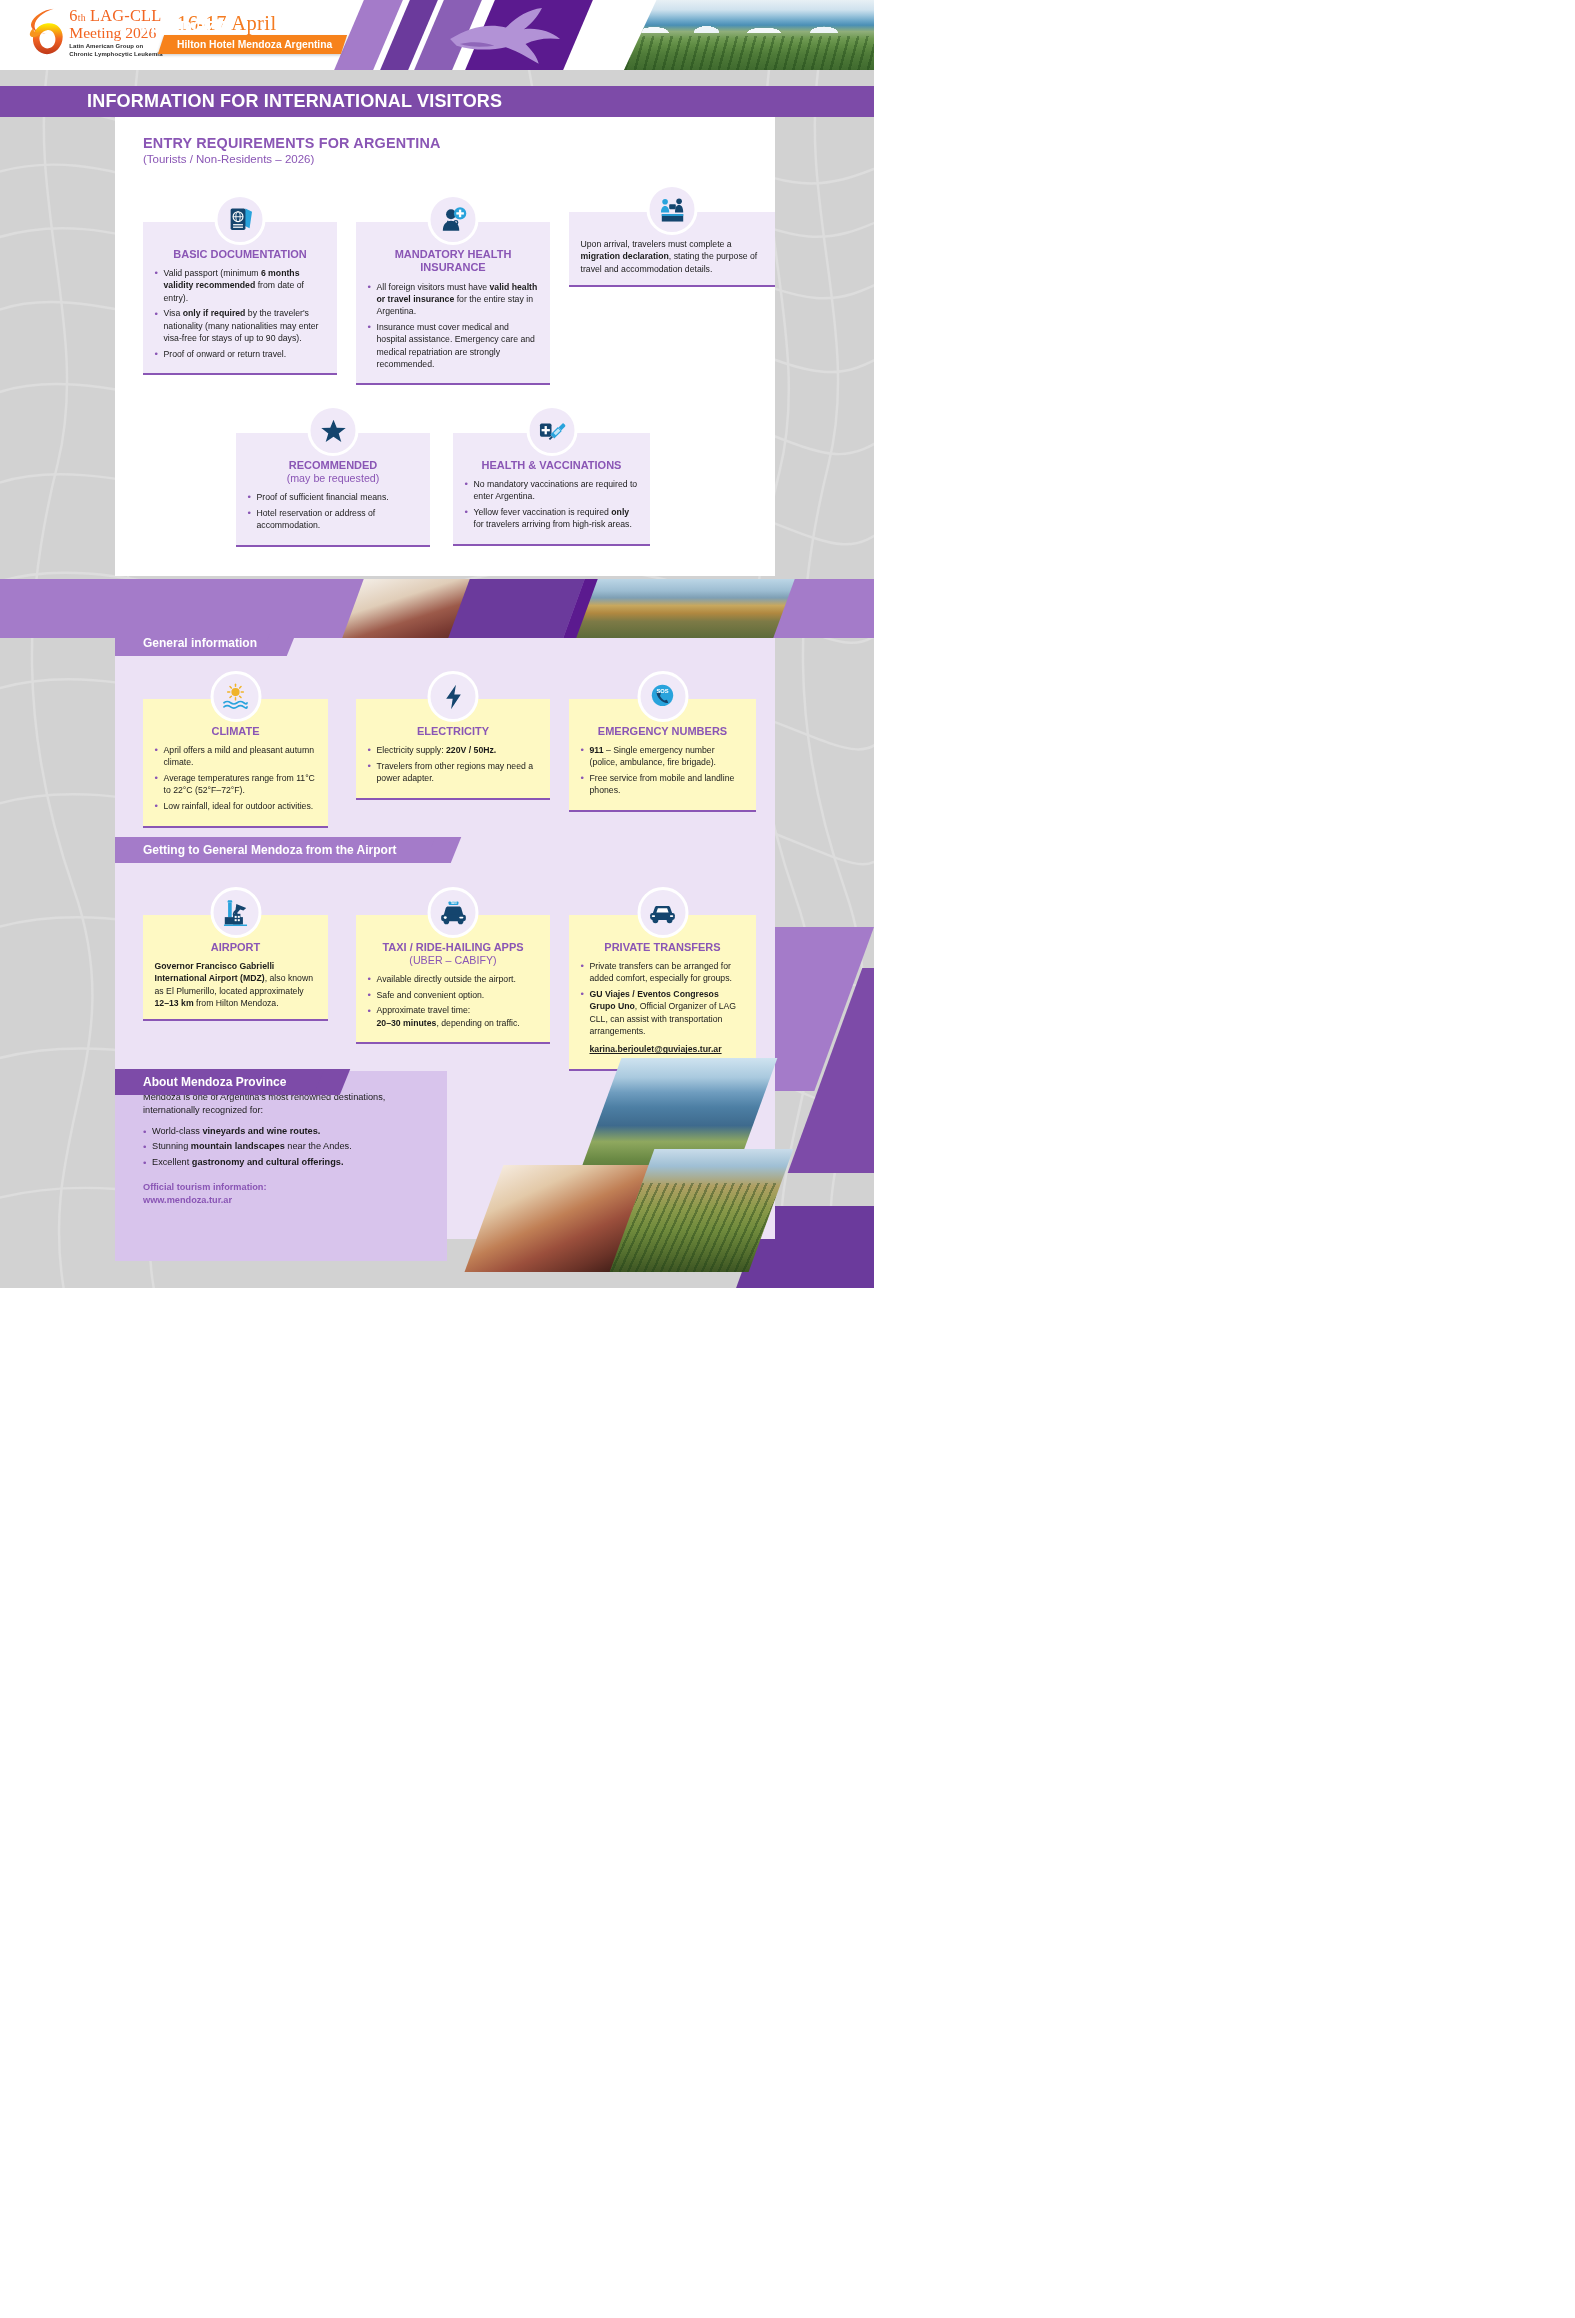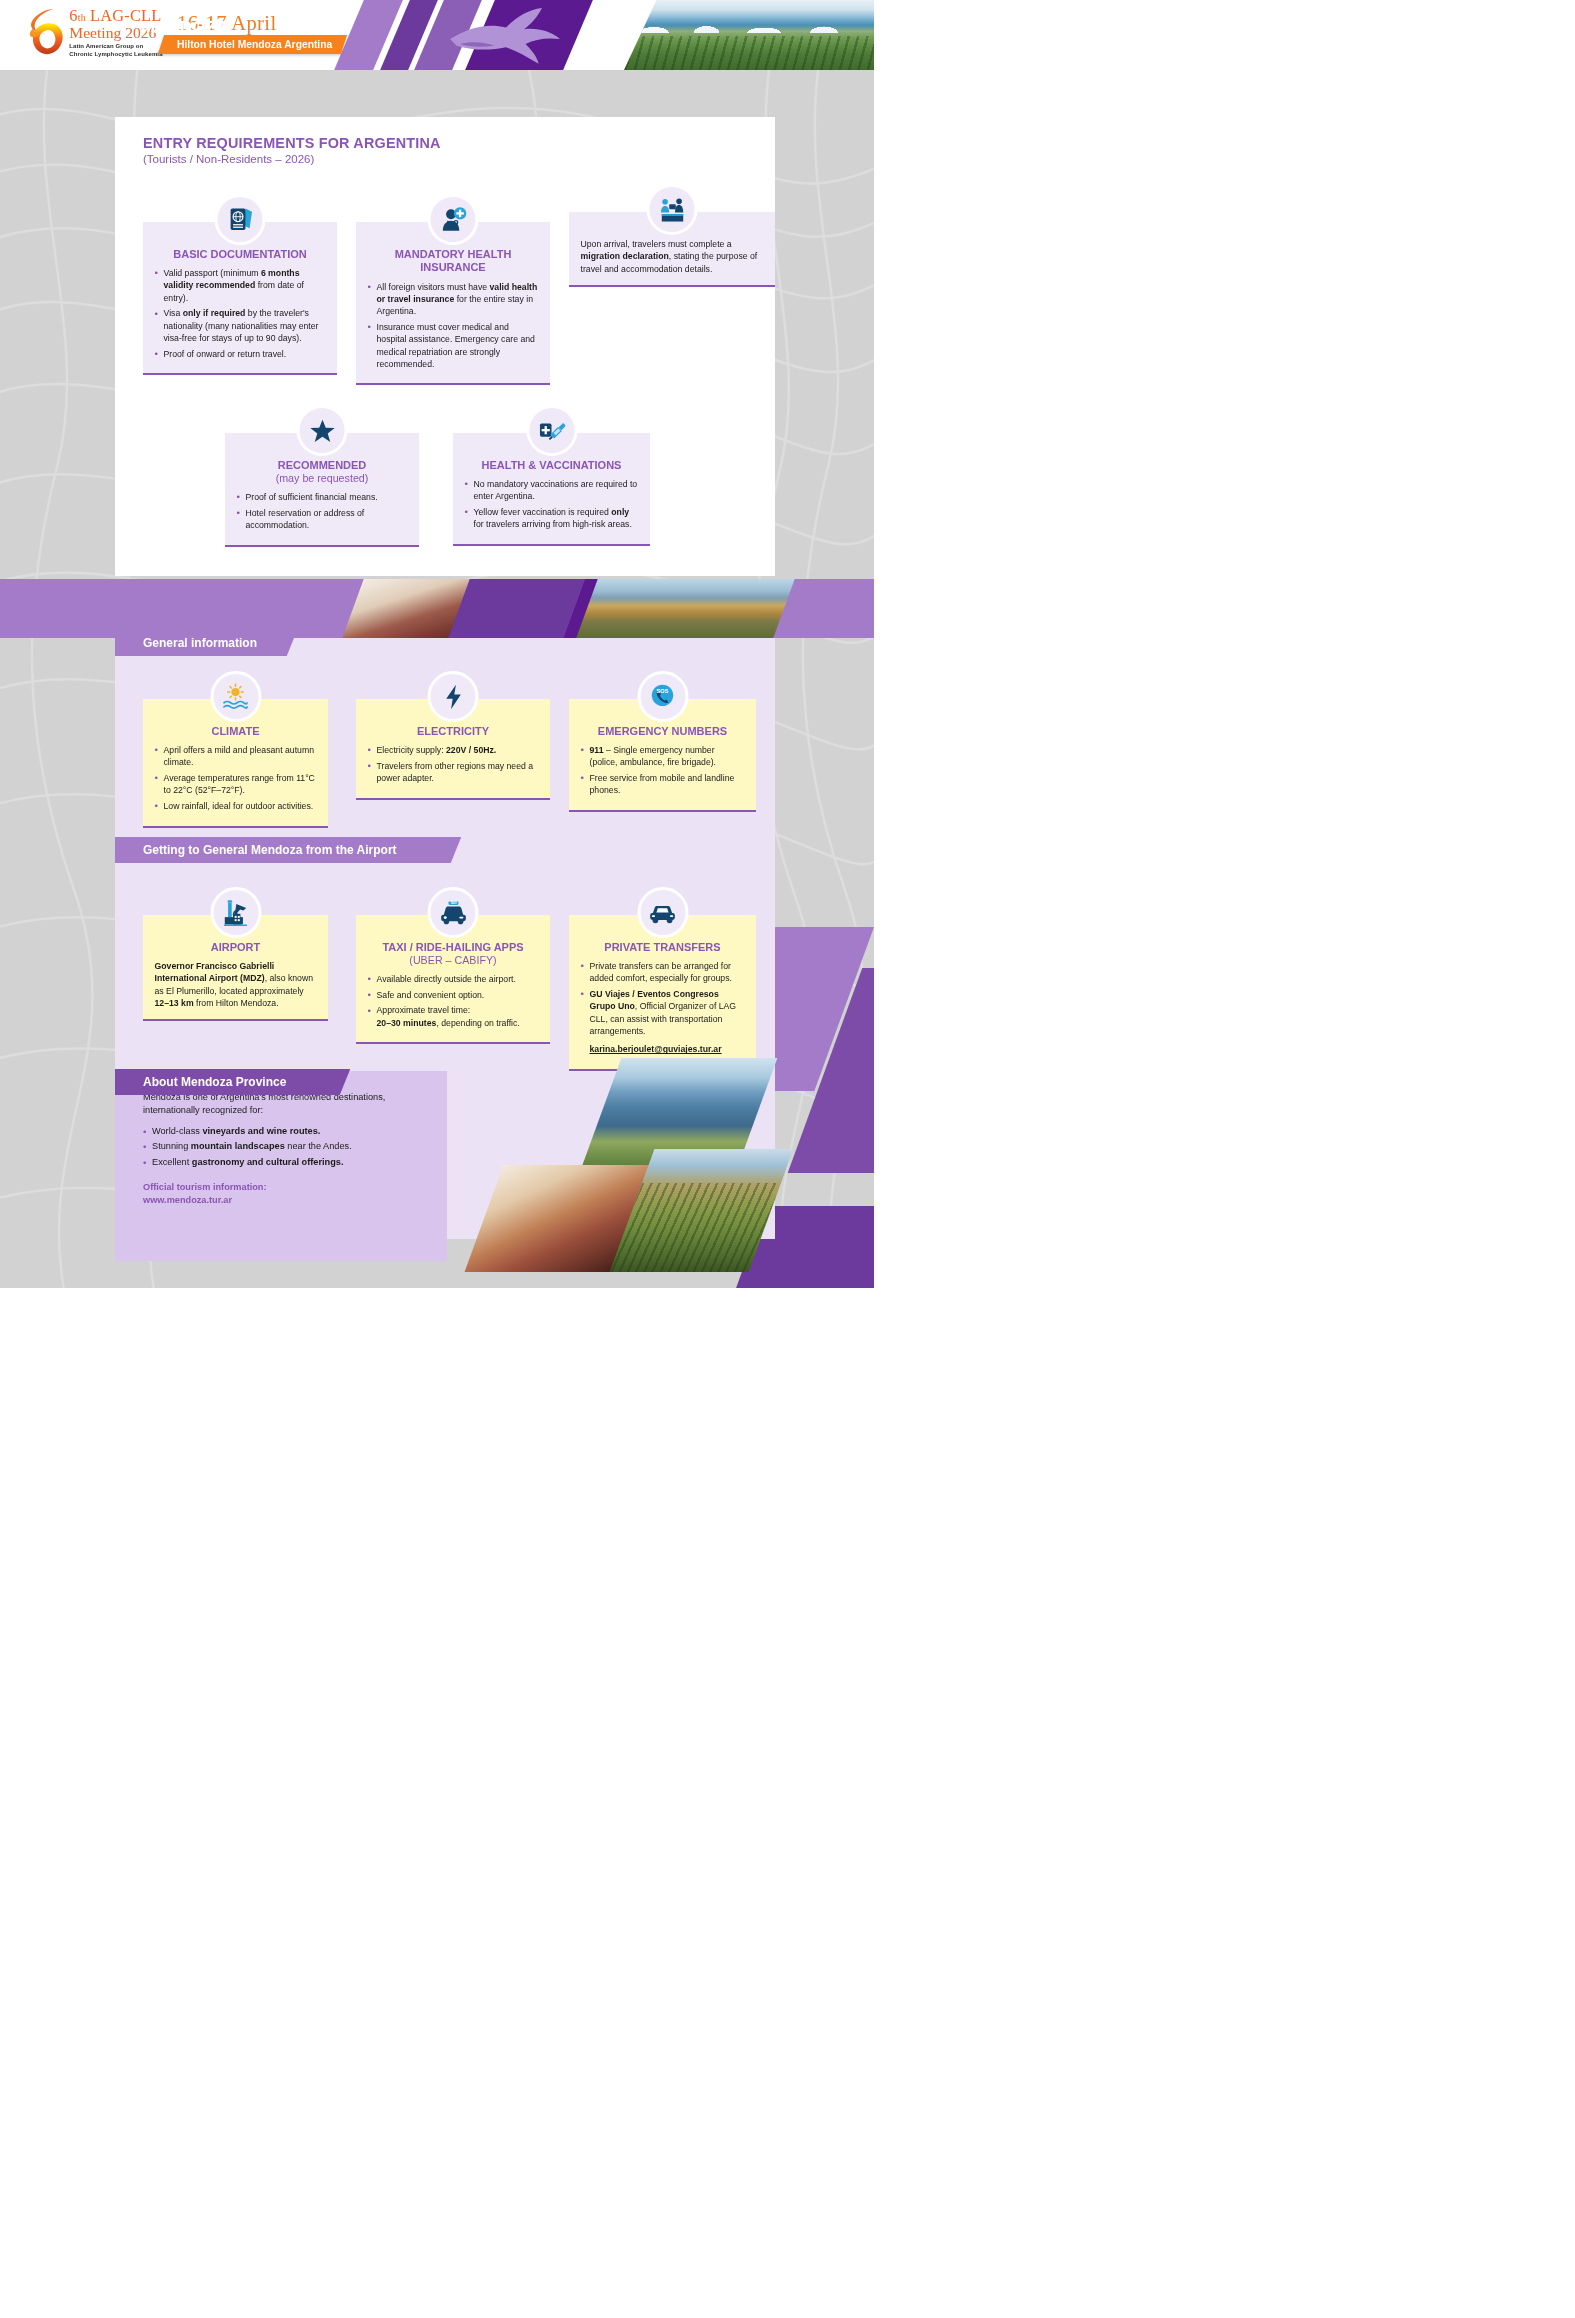--- a/index.html
+++ b/index.html
@@ -322,20 +322,23 @@
         </div>
       </div>
     </div>
 
     <div class="hdr-date">16-17 April</div>
     <div class="hdr-venue">
       <span>Hilton Hotel Mendoza Argentina</span>
     </div>
   </div>
 
+  <div class="title-bar">
+    <h1>INFORMATION FOR INTERNATIONAL VISITORS</h1>
+  </div>
 
   <div class="entry-panel">
     <div class="entry-head">
       <div class="t1">ENTRY REQUIREMENTS FOR ARGENTINA</div>
       <div class="t2">(Tourists / Non-Residents – 2026)</div>
     </div>
   </div>
 
   <div class="card" style="left:143px; top:222px; width:194px;">
     <div class="icon-badge">
@@ -384,21 +387,21 @@
         <circle cx="25" cy="6.5" r="3.4" fill="#14456e"></circle>
         <path d="M20 20 C 20 14, 22 11, 25 11 C 28 11, 30 14, 30 20 Z" fill="#14456e"></path>
         <rect x="13" y="10" width="8" height="6" rx="1" fill="#14456e"></rect>
         <rect x="4" y="22" width="26" height="9" fill="#14456e"></rect>
         <rect x="4" y="22" width="26" height="2.2" fill="#29a3dc"></rect>
       </svg>
     </div>
     <p>Upon arrival, travelers must complete a <b>migration declaration</b>, stating the purpose of travel and accommodation details.</p>
   </div>
 
-  <div class="card" style="left:225px; top:433px; width:194px;">
+  <div class="card" style="left:236px; top:433px; width:194px;">
     <div class="icon-badge">
       <svg width="26" height="26" viewBox="0 0 32 32">
         <path d="M16 2 L20 12 L31 12.4 L22.4 19 L25.6 29.6 L16 23.2 L6.4 29.6 L9.6 19 L1 12.4 L12 12 Z" fill="#14456e"></path>
       </svg>
     </div>
     <div class="card-title">
       <span>RECOMMENDED</span>
       <span class="sub">(may be requested)</span>
     </div>
     <ul>

